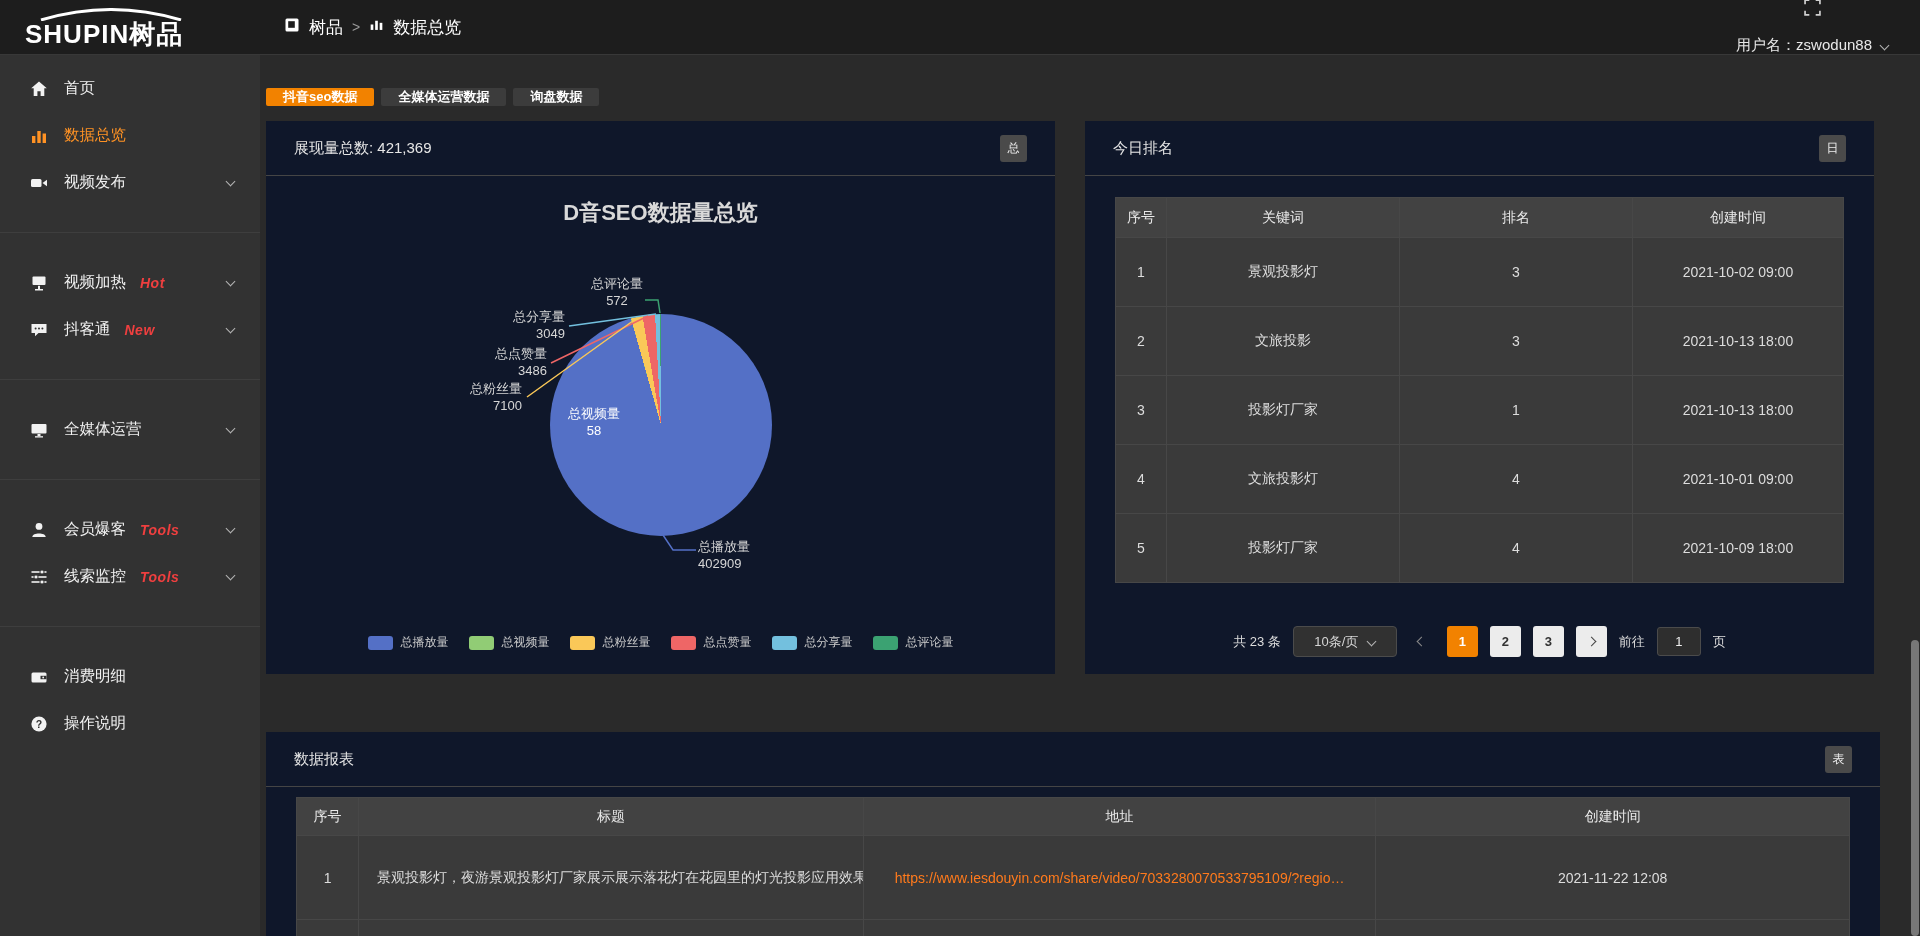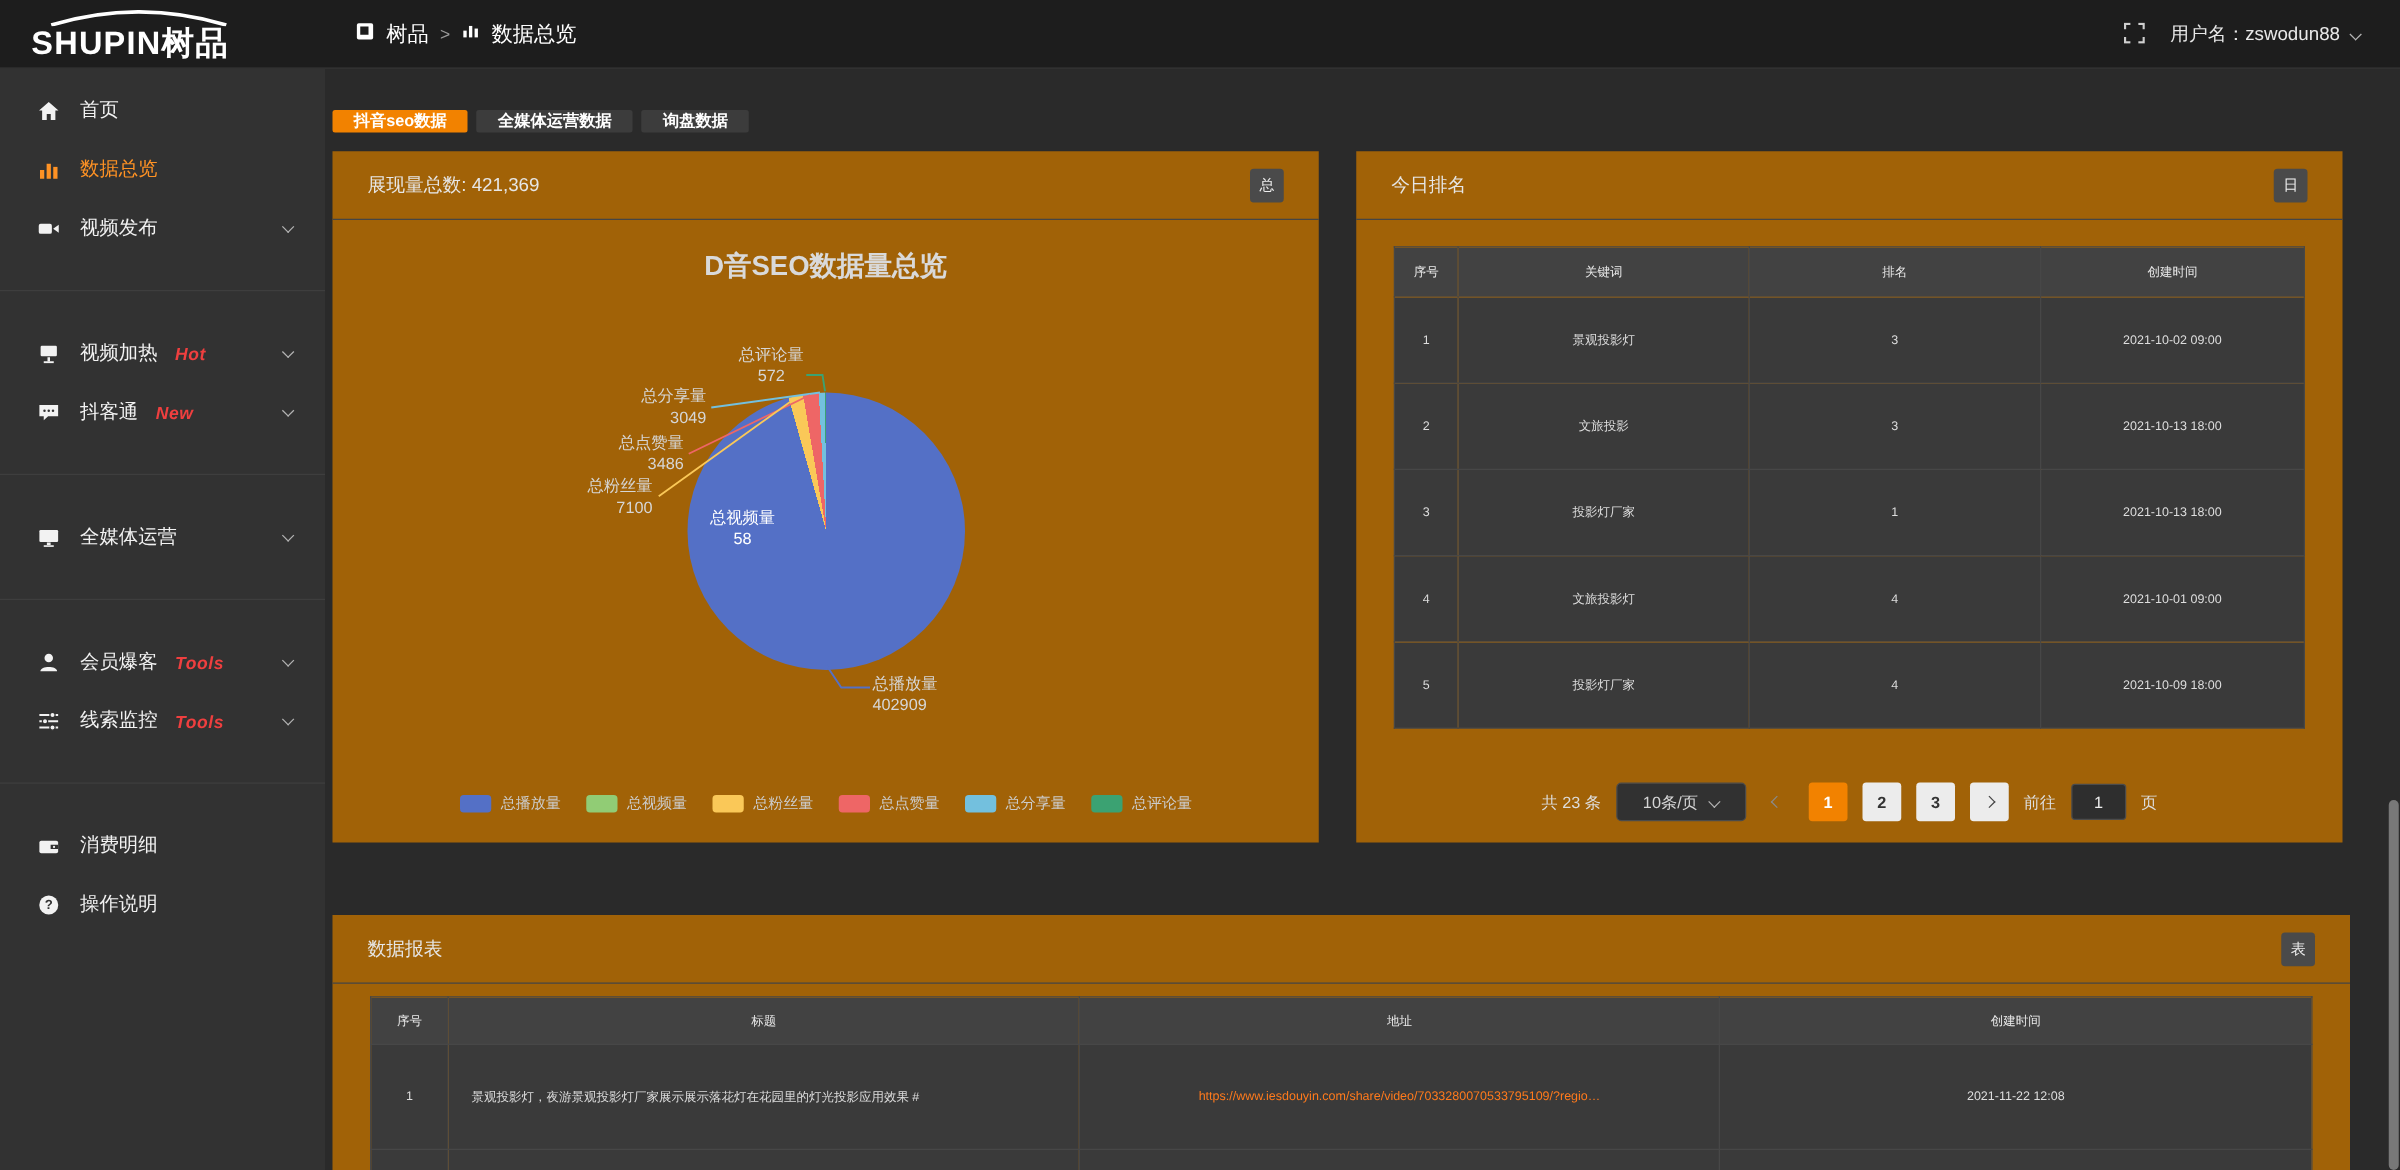--- a/index.html
+++ b/index.html
@@ -11,21 +11,21 @@
   body{position:relative;background:#2a2a2a;font-family:"Liberation Sans",sans-serif;color:#e6e6e6;}
 
   
   .topbar{position:absolute;top:0;left:0;right:0;height:55px;background:#1d1d1d;
     display:flex;align-items:center;z-index:5;border-bottom:1px solid #383838;}
   .logo{width:260px;padding-left:25px;}
   .logo-arc{display:block;margin-left:6px;}
   .logo-text{font-size:26px;font-weight:bold;color:#fff;letter-spacing:1px;line-height:26px;white-space:nowrap;}
   .breadcrumb{display:flex;align-items:center;gap:9px;font-size:17px;color:#fff;margin-left:24px;}
   .crumb-sep{color:#9a9a9a;font-size:14px;}
-  .topbar-right{margin-left:auto;display:flex;gap:20px;padding-right:32px;font-size:15px;color:#e8e8e8;}
+  .topbar-right{margin-left:auto;display:flex;align-items:center;gap:20px;padding-right:32px;font-size:15px;color:#e8e8e8;flex-direction:column;}
   .userbox{display:flex;align-items:center;gap:9px;cursor:pointer;}
 
   
   .chev{display:inline-block;width:7px;height:7px;border-right:1.5px solid #b5b5b5;border-bottom:1.5px solid #b5b5b5;transform:rotate(45deg);}
   .chev.lft{transform:rotate(135deg);border-color:#8a8a8a;}
   .chev.rgt{transform:rotate(-45deg);border-color:#444;}
 
   
   .sidebar{position:absolute;top:55px;left:0;bottom:0;width:260px;background:#323232;padding-top:10px;}
   .side-item{height:47px;display:flex;align-items:center;padding:0 28px 0 30px;position:relative;color:#f2f2f2;font-size:15.5px;cursor:pointer;}
@@ -38,21 +38,21 @@
   .badge.gold{color:var(--badge-gold);}
   .side-divider{height:1px;background:#3e3e3e;margin:26px 0;}
 
   
   .content{position:absolute;left:260px;top:55px;right:0;bottom:0;padding:33px 40px 0 6px;}
   .tabs{display:flex;gap:7px;}
   .tab{height:18px;padding:0 17px;background:#3c3c3c;color:#fff;font-size:13px;font-weight:bold;
     border:none;display:flex;align-items:center;border-radius:2px;cursor:pointer;font-family:inherit;}
   .tab.active{background:var(--accent);}
 
-  .panel{background:#a16207;}
+  .panel{background:#0f172a;}
   .panel-header{height:55px;display:flex;align-items:center;justify-content:space-between;
     padding:0 28px;border-bottom:1px solid #454545;font-size:15px;color:#e6e6e6;}
   .corner-btn{width:27px;height:27px;background:#4a4a4a;color:#eee;font-size:12px;border:none;border-radius:3px;
     display:flex;align-items:center;justify-content:center;cursor:pointer;font-family:inherit;}
 
   .panel-row{display:flex;gap:30px;margin-top:15px;}
   .chart-panel,.rank-panel{width:789px;height:553px;flex:none;}
 
   
   .chart-area{position:relative;height:497px;}
@@ -63,21 +63,21 @@
   .pie-label.ta-c{text-align:center;}
   .pie-label.ta-r{text-align:right;}
   .pie-label.inside{color:#fff;z-index:2;text-align:center;}
   .pie-label.play{width:120px;text-align:left;}
   .legend{position:absolute;bottom:22px;width:100%;display:flex;justify-content:center;align-items:center;gap:20px;}
   .legend-item{display:flex;align-items:center;gap:8px;font-size:12px;color:#cccccc;cursor:pointer;}
   .legend-swatch{width:25px;height:14px;border-radius:3px;background:#888;}
 
   
   table{width:100%;border-collapse:collapse;table-layout:fixed;}
-  th,td{border:1px solid #474747;text-align:center;font-size:10px;font-weight:normal;overflow:hidden;white-space:nowrap;}
+  th,td{border:1px solid #474747;text-align:center;font-size:14px;font-weight:normal;overflow:hidden;white-space:nowrap;}
   thead th{height:40px;background:#424242;color:#eaeaea;}
   tbody td{background:#3a3a3a;color:#dddddd;}
 
   .rank-body{position:relative;padding:21px 30px 0;height:497px;}
   .rank-body tbody td{height:69px;}
 
   .pagination{position:absolute;left:0;right:0;bottom:16px;display:flex;justify-content:center;align-items:center;gap:12px;font-size:13px;color:#dddddd;}
   .pg-select{width:104px;height:31px;background:#313131;border:1px solid #4b4b4b;border-radius:4px;
     display:flex;align-items:center;justify-content:center;gap:10px;cursor:pointer;color:#d5d5d5;}
   .pg-arrow{width:26px;height:31px;background:transparent;border:none;display:flex;align-items:center;justify-content:center;cursor:pointer;}

